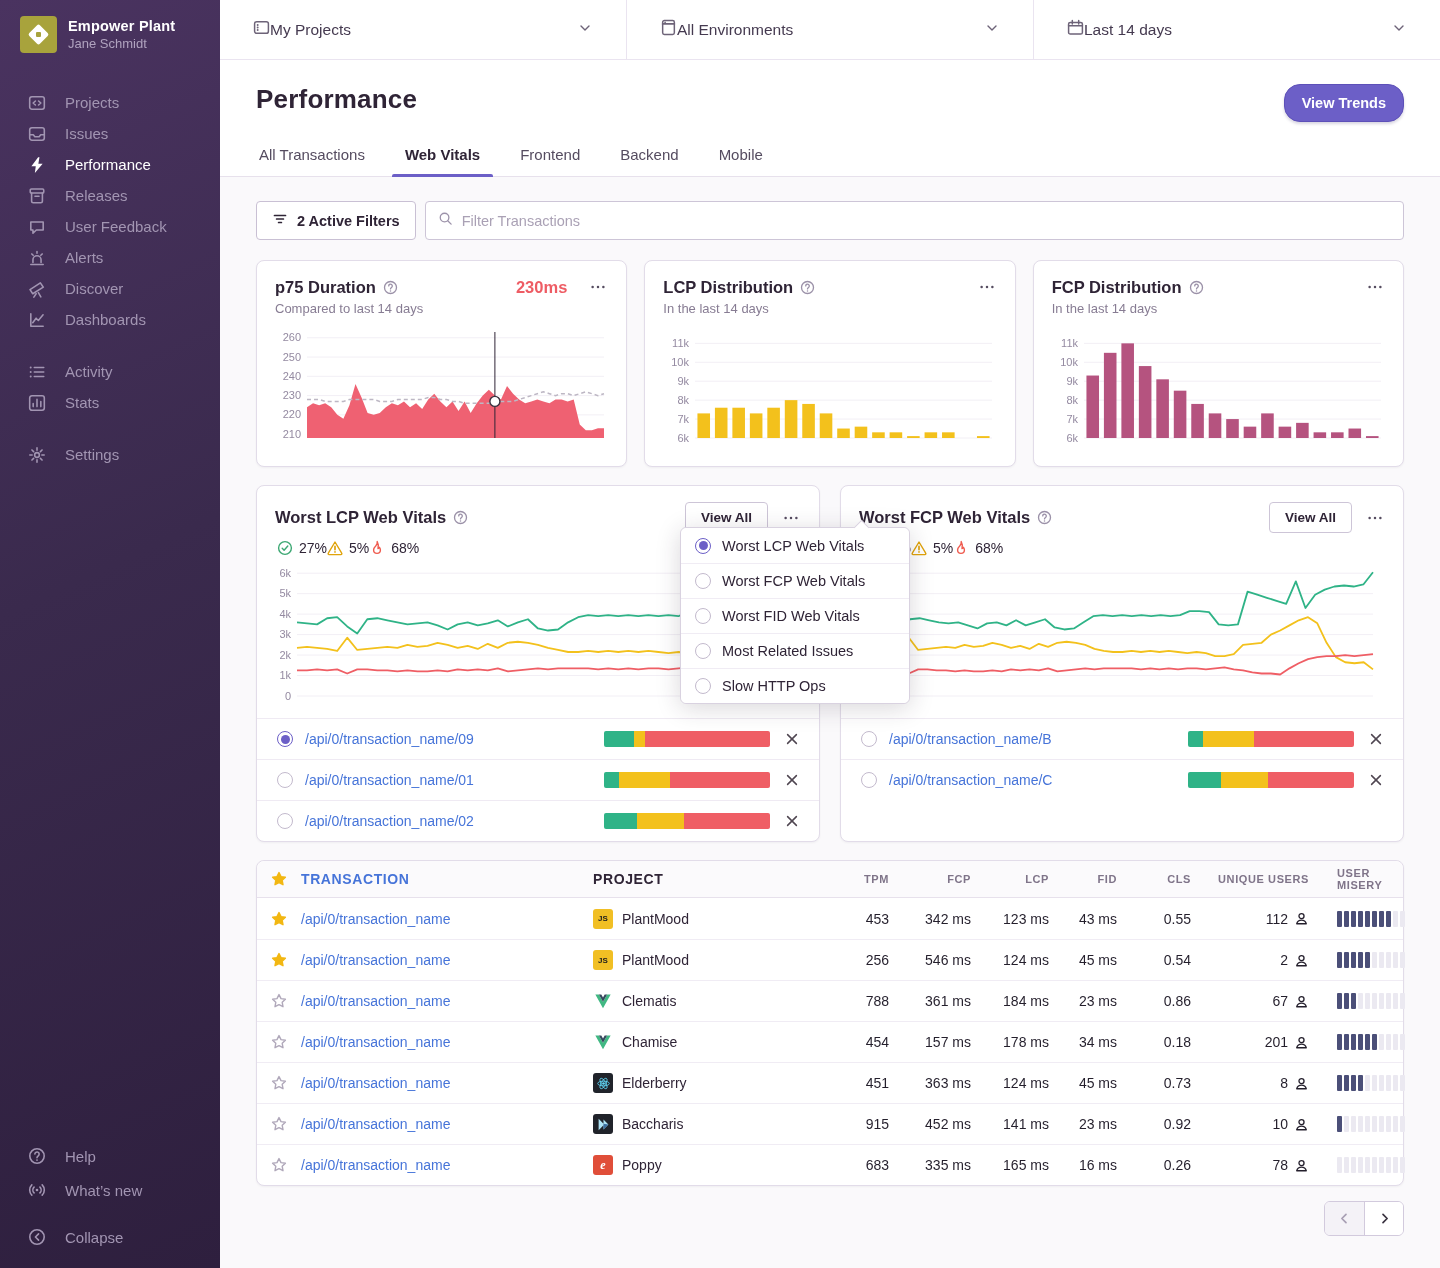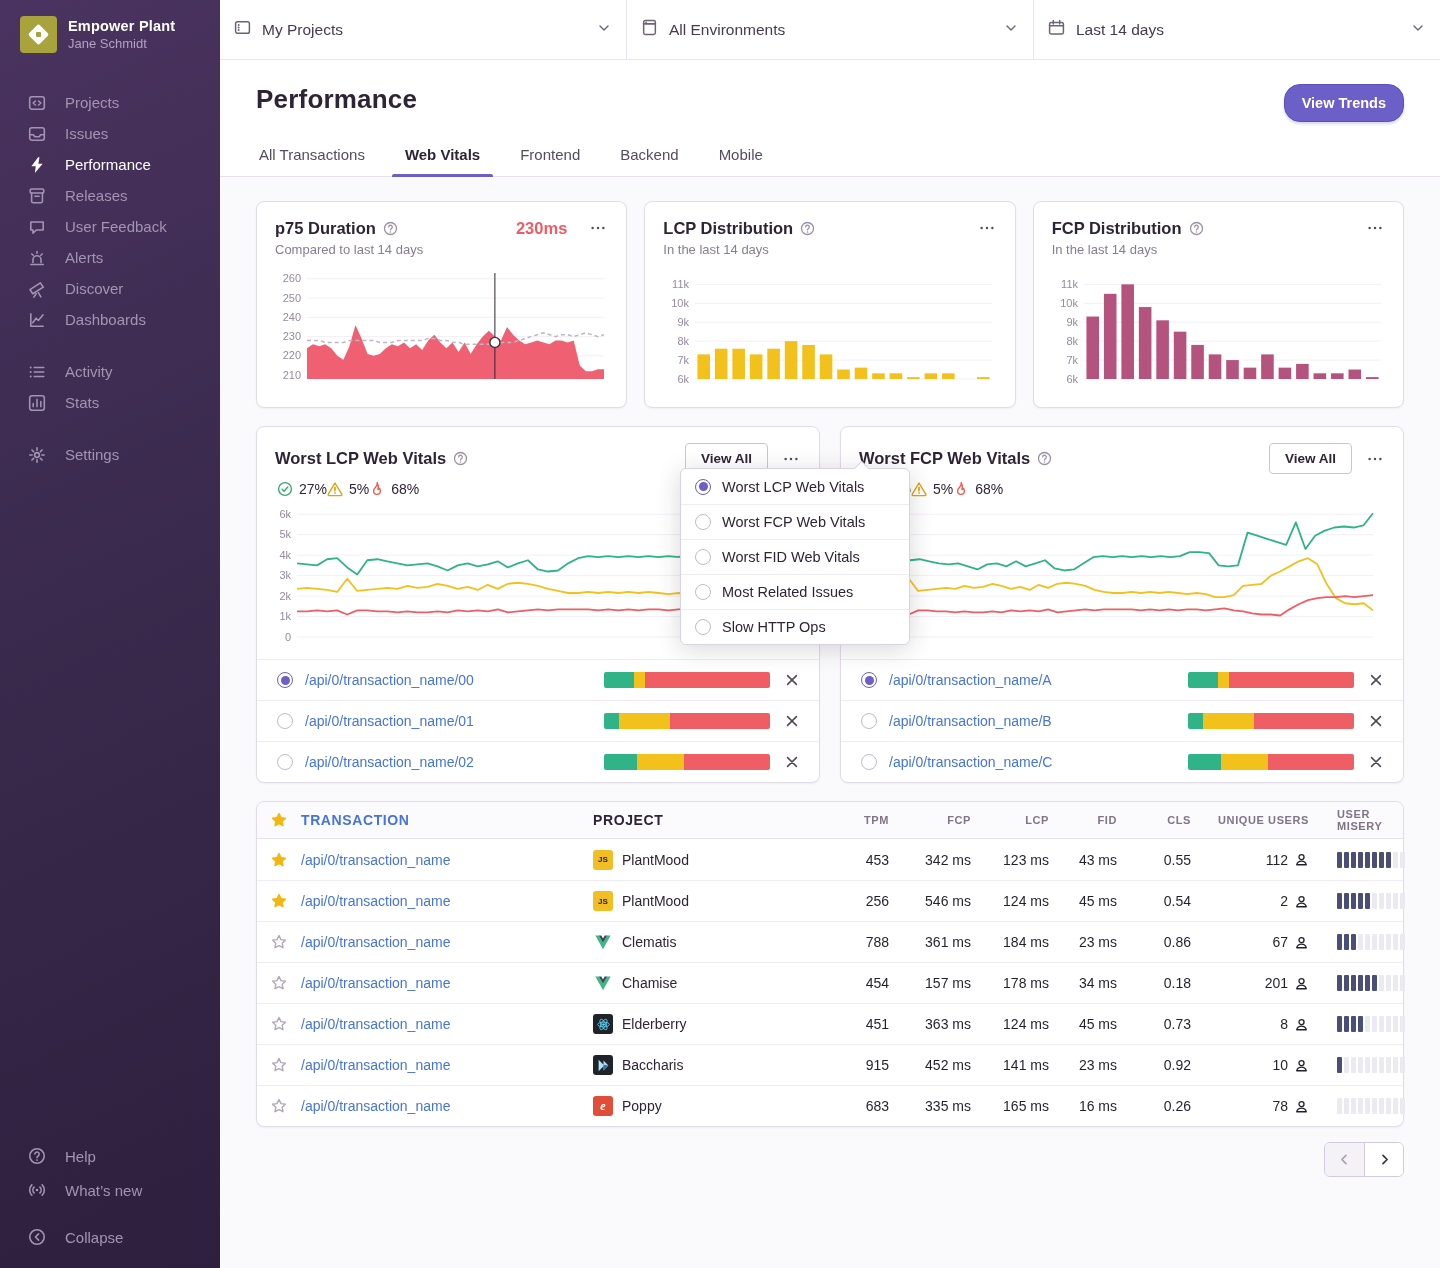--- a/index.html
+++ b/index.html
@@ -21,21 +21,21 @@
   .nav-item svg { flex-shrink:0; }
   .nav-item.active { color:#fff; font-weight:500; }
   .nav-gap { height:21px; }
   .sidebar-footer { position:absolute; left:0; right:0; bottom:14px; }
   .sidebar-footer .nav-item { height:34px; }
   .sidebar-footer .spacer { height:13px; }
 
   
   .main { flex:1; display:flex; flex-direction:column; min-width:0; }
   .topbar { height:60px; background:#fff; border-bottom:1px solid #eae4f0; display:flex; flex-shrink:0; }
-  .tb-sec { flex:1; display:flex; align-items:center; gap:11px; padding:0 14px; border-right:1px solid #eae4f0; cursor:pointer; color:#453a50; }
+  .tb-sec { flex:1; display:flex; align-items:center; padding:0 33px; border-right:1px solid #eae4f0; cursor:pointer; color:#453a50; }
   .tb-sec:last-child { border-right:none; }
   .tb-label { font-size:15.5px; flex:1; }
   .tb-sec svg { color:#6d6378; }
 
   .header-band { background:#fff; padding:24px 36px 0 36px; border-bottom:1px solid #e7e1ec; }
   .header-row { display:flex; align-items:flex-start; justify-content:space-between; }
   .page-title { font-size:26px; font-weight:600; color:#2f2436; letter-spacing:.2px; }
   .btn-primary { background:#6C5FC7; color:#fff; border:1px solid #5d50b8; border-radius:16px;
     font-size:14.5px; font-weight:600; padding:10px 17px; cursor:pointer; font-family:inherit;
     box-shadow:0 2px 3px rgba(60,48,104,.2); }
@@ -323,20 +323,35 @@
           <div class="tab">All Transactions</div>
           <div class="tab active">Web Vitals</div>
           <div class="tab">Frontend</div>
           <div class="tab">Backend</div>
           <div class="tab">Mobile</div>
         </div>
     </div>
 
     <div class="content">
 
+      <div class="filter-row">
+        <button class="btn-filters">
+          <span id="filter-ic"><svg width="16" height="16" viewBox="0 0 16 16" fill="none" stroke="currentColor" stroke-width="1.4" stroke-linecap="round" stroke-linejoin="round">
+                <path d="M2.5 4.5h11M4.6 8h6.8M6.6 11.5h2.8" stroke-width="1.7"></path>
+              </svg></span>
+          <span>2 Active Filters</span>
+        </button>
+        <div class="search-box">
+          <span id="search-ic"><svg width="15" height="15" viewBox="0 0 16 16" fill="none" stroke="currentColor" stroke-width="1.4" stroke-linecap="round" stroke-linejoin="round">
+                <circle cx="7" cy="7" r="4.6"></circle>
+                <path d="M10.6 10.6L14 14"></path>
+              </svg></span>
+          <input type="text" placeholder="Filter Transactions" style="">
+        </div>
+      </div>
 
       <div class="cards-row">
         <div class="card card-sm">
           <div class="card-head">
             <span class="card-title">p75 Duration</span>
             <span class="help-ic" style="color: rgb(155, 145, 168); display: flex;">
                 <svg width="15" height="15" viewBox="0 0 16 16" fill="none" stroke="currentColor" stroke-width="1.4" stroke-linecap="round" stroke-linejoin="round">
                   <circle cx="8" cy="8" r="6.4"></circle>
                   <path d="M6.1 6.3a1.9 1.9 0 113.2 1.4c-.7.6-1.3 1-1.3 1.8"></path>
                   <circle cx="8" cy="11.6" r="0.8" fill="currentColor" stroke="none"></circle>
@@ -547,21 +562,21 @@
                 <text x="22" y="121.03488372093022" text-anchor="end" font-size="11" fill="#948aa1">1k</text>
                 <line x1="28" y1="138" x2="520" y2="138" stroke="#f2eff5" stroke-width="1"></line>
                 <text x="22" y="141.5" text-anchor="end" font-size="11" fill="#948aa1">0</text>
                 <polyline points="28,64.32558139534885 38.04081632653061,65.34883720930233 48.08163265306122,66.37209302325581 58.12244897959184,60.232558139534895 68.16326530612244,59.209302325581405 78.20408163265307,68.41860465116281 88.24489795918367,75.58139534883722 98.28571428571428,61.25581395348837 108.3265306122449,60.232558139534895 118.36734693877551,62.27906976744186 128.40816326530614,64.32558139534885 138.44897959183675,66.37209302325581 148.48979591836735,65.34883720930233 158.53061224489798,64.32558139534885 168.57142857142856,67.3953488372093 178.6122448979592,71.48837209302326 188.6530612244898,66.37209302325581 198.6938775510204,64.32558139534885 208.73469387755102,67.3953488372093 218.77551020408163,65.34883720930233 228.81632653061226,62.27906976744186 238.85714285714283,68.41860465116281 248.89795918367346,64.32558139534885 258.9387755102041,61.25581395348837 268.9795918367347,70.46511627906978 279.0204081632653,72.51162790697674 289.06122448979596,71.48837209302326 299.1020408163265,64.32558139534885 309.1428571428571,59.209302325581405 319.18367346938777,57.162790697674424 329.2244897959184,58.186046511627914 339.265306122449,57.162790697674424 349.3061224489796,58.186046511627914 359.3469387755102,57.162790697674424 369.3877551020408,58.186046511627914 379.42857142857144,57.162790697674424 389.46938775510205,58.186046511627914 399.51020408163265,57.162790697674424 409.55102040816325,58.186046511627914 419.59183673469386,53.06976744186046 429.6326530612245,53.06976744186046 439.6734693877551,54.09302325581397 449.71428571428567,66.37209302325581 459.7551020408163,67.3953488372093 469.7959183673469,66.37209302325581 479.8367346938776,31.581395348837212 489.8775510204082,34.65116279069768 499.91836734693874,37.72093023255814 509.9591836734694,40.79069767441861 520,42.837209302325576 " fill="none" stroke="#2fb387" stroke-width="1.8" stroke-linejoin="round"></polyline>
                 <polyline points="28,89.90697674418605 38.04081632653061,88.88372093023256 48.08163265306122,89.90697674418605 58.12244897959184,90.93023255813954 68.16326530612244,92.97674418604652 78.20408163265307,79.67441860465117 88.24489795918367,91.95348837209303 98.28571428571428,90.93023255813954 108.3265306122449,89.90697674418605 118.36734693877551,88.88372093023256 128.40816326530614,89.90697674418605 138.44897959183675,86.83720930232558 148.48979591836735,88.88372093023256 158.53061224489798,87.86046511627907 168.57142857142856,84.7906976744186 178.6122448979592,86.83720930232558 188.6530612244898,89.90697674418605 198.6938775510204,87.86046511627907 208.73469387755102,90.93023255813954 218.77551020408163,85.81395348837209 228.81632653061226,89.90697674418605 238.85714285714283,84.7906976744186 248.89795918367346,83.76744186046513 258.9387755102041,84.7906976744186 268.9795918367347,86.83720930232558 279.0204081632653,89.90697674418605 289.06122448979596,91.95348837209303 299.1020408163265,94.00000000000001 309.1428571428571,94.00000000000001 319.18367346938777,92.97674418604652 329.2244897959184,94.00000000000001 339.265306122449,92.97674418604652 349.3061224489796,94.00000000000001 359.3469387755102,92.97674418604652 369.3877551020408,94.00000000000001 379.42857142857144,92.97674418604652 389.46938775510205,94.00000000000001 399.51020408163265,95.02325581395348 409.55102040816325,94.00000000000001 419.59183673469386,95.02325581395348 429.6326530612245,98.09302325581396 439.6734693877551,98.09302325581396 449.71428571428567,97.06976744186046 459.7551020408163,87.86046511627907 469.7959183673469,86.83720930232558 479.8367346938776,85.81395348837209 489.8775510204082,78.65116279069768 499.91836734693874,76.6046511627907 509.9591836734694,71.48837209302326 520,67.3953488372093 " fill="none" stroke="#f3c11c" stroke-width="1.8" stroke-linejoin="round"></polyline>
                 <polyline points="28,112.4186046511628 38.04081632653061,112.4186046511628 48.08163265306122,111.3953488372093 58.12244897959184,112.4186046511628 68.16326530612244,111.3953488372093 78.20408163265307,115.48837209302326 88.24489795918367,111.3953488372093 98.28571428571428,111.3953488372093 108.3265306122449,112.4186046511628 118.36734693877551,112.4186046511628 128.40816326530614,113.44186046511628 138.44897959183675,112.4186046511628 148.48979591836735,113.44186046511628 158.53061224489798,113.44186046511628 168.57142857142856,112.4186046511628 178.6122448979592,113.44186046511628 188.6530612244898,111.3953488372093 198.6938775510204,112.4186046511628 208.73469387755102,111.3953488372093 218.77551020408163,112.4186046511628 228.81632653061226,110.37209302325581 238.85714285714283,113.44186046511628 248.89795918367346,112.4186046511628 258.9387755102041,111.3953488372093 268.9795918367347,110.37209302325581 279.0204081632653,111.3953488372093 289.06122448979596,110.37209302325581 299.1020408163265,110.37209302325581 309.1428571428571,110.37209302325581 319.18367346938777,110.37209302325581 329.2244897959184,111.3953488372093 339.265306122449,110.37209302325581 349.3061224489796,111.3953488372093 359.3469387755102,110.37209302325581 369.3877551020408,111.3953488372093 379.42857142857144,110.37209302325581 389.46938775510205,110.37209302325581 399.51020408163265,111.3953488372093 409.55102040816325,110.37209302325581 419.59183673469386,109.34883720930233 429.6326530612245,111.3953488372093 439.6734693877551,112.4186046511628 449.71428571428567,113.44186046511628 459.7551020408163,115.48837209302326 469.7959183673469,116.51162790697674 479.8367346938776,117.53488372093022 489.8775510204082,117.94418604651162 499.91836734693874,118.55813953488372 509.9591836734694,119.17209302325583 520,119.5813953488372 " fill="none" stroke="#ef5e65" stroke-width="1.8" stroke-linejoin="round"></polyline>
               </svg></div>
           <div class="vrows" id="vrows-left">
               <div class="vrow">
                 <span class="radio sel"></span>
-                <span class="vrow-link">/api/0/transaction_name/00</span>
+                <span class="vrow-link">/api/0/transaction_name/09</span>
                 <span class="vbar">
                   <span class="seg-g" style="width:18%"></span>
                   <span class="seg-y" style="width:7%"></span>
                   <span class="seg-r" style="width:75%"></span>
                 </span>
                 <button class="x-btn">
                   <svg width="16" height="16" viewBox="0 0 16 16" fill="none" stroke="currentColor" stroke-width="1.4" stroke-linecap="round" stroke-linejoin="round">
                     <path d="M3.6 3.6l8.8 8.8M12.4 3.6l-8.8 8.8" stroke-width="1.5"></path>
                   </svg>
                 </button>
@@ -660,34 +675,20 @@
                 <line x1="28" y1="117.53488372093022" x2="520" y2="117.53488372093022" stroke="#f2eff5" stroke-width="1"></line>
                 <text x="22" y="121.03488372093022" text-anchor="end" font-size="11" fill="#948aa1">1k</text>
                 <line x1="28" y1="138" x2="520" y2="138" stroke="#f2eff5" stroke-width="1"></line>
                 <text x="22" y="141.5" text-anchor="end" font-size="11" fill="#948aa1">0</text>
                 <polyline points="28,64.32558139534885 37.64705882352941,66.37209302325581 47.294117647058826,74.55813953488372 56.94117647058823,61.25581395348837 66.58823529411765,60.232558139534895 76.23529411764706,62.27906976744186 85.88235294117646,64.32558139534885 95.52941176470588,65.34883720930233 105.17647058823529,64.32558139534885 114.82352941176471,67.3953488372093 124.47058823529412,70.46511627906978 134.11764705882354,65.34883720930233 143.76470588235293,64.32558139534885 153.41176470588235,67.3953488372093 163.05882352941177,62.27906976744186 172.7058823529412,67.3953488372093 182.35294117647058,64.32558139534885 192,61.25581395348837 201.64705882352942,69.44186046511628 211.29411764705884,71.48837209302326 220.94117647058823,70.46511627906978 230.58823529411762,64.32558139534885 240.23529411764707,58.186046511627914 249.88235294117646,57.162790697674424 259.52941176470586,58.186046511627914 269.17647058823525,57.162790697674424 278.8235294117647,58.186046511627914 288.47058823529414,57.162790697674424 298.11764705882354,58.186046511627914 307.7647058823529,57.162790697674424 317.4117647058824,58.186046511627914 327.05882352941177,57.162790697674424 336.70588235294116,53.06976744186046 346.3529411764706,53.06976744186046 356,54.09302325581397 365.6470588235294,66.37209302325581 375.29411764705884,67.3953488372093 384.94117647058823,66.37209302325581 394.5882352941177,33.62790697674419 404.235294117647,36.69767441860465 413.88235294117646,39.76744186046512 423.5294117647059,42.837209302325576 433.17647058823525,45.906976744186046 442.8235294117647,23.39534883720932 452.47058823529414,50.00000000000001 462.11764705882354,36.69767441860465 471.7647058823529,31.581395348837212 481.4117647058823,28.511627906976756 491.05882352941177,27.48837209302325 500.7058823529412,28.511627906976756 510.35294117647055,26.46511627906976 520,14.186046511627907 " fill="none" stroke="#2fb387" stroke-width="1.8" stroke-linejoin="round"></polyline>
                 <polyline points="28,89.90697674418605 37.283018867924525,88.88372093023256 46.56603773584905,90.93023255813954 55.84905660377359,79.67441860465117 65.1320754716981,91.95348837209303 74.41509433962264,90.93023255813954 83.69811320754718,89.90697674418605 92.98113207547169,88.88372093023256 102.26415094339622,89.90697674418605 111.54716981132076,86.83720930232558 120.8301886792453,88.88372093023256 130.11320754716982,87.86046511627907 139.39622641509436,84.7906976744186 148.67924528301887,86.83720930232558 157.96226415094338,89.90697674418605 167.24528301886792,87.86046511627907 176.52830188679243,90.93023255813954 185.81132075471697,85.81395348837209 195.0943396226415,88.88372093023256 204.37735849056602,84.7906976744186 213.6603773584906,83.76744186046513 222.9433962264151,84.7906976744186 232.22641509433964,86.83720930232558 241.50943396226415,90.93023255813954 250.7924528301887,92.97674418604652 260.07547169811323,94.00000000000001 269.35849056603774,94.00000000000001 278.64150943396226,92.97674418604652 287.92452830188677,94.00000000000001 297.20754716981133,92.97674418604652 306.49056603773585,94.00000000000001 315.77358490566036,92.97674418604652 325.05660377358487,94.00000000000001 334.33962264150944,95.02325581395348 343.62264150943395,94.00000000000001 352.90566037735846,95.02325581395348 362.188679245283,98.09302325581396 371.47169811320754,98.09302325581396 380.75471698113205,96.046511627907 390.03773584905656,86.83720930232558 399.3207547169812,85.81395348837209 408.6037735849057,84.7906976744186 417.8867924528302,76.6046511627907 427.1698113207547,72.51162790697674 436.4528301886793,67.3953488372093 445.7358490566038,62.27906976744186 455.0188679245283,59.209302325581405 464.3018867924528,65.34883720930233 473.5849056603774,84.7906976744186 482.8679245283019,99.11627906976744 492.1509433962264,104.23255813953489 501.4339622641509,105.25581395348837 510.7169811320755,104.23255813953489 520,111.3953488372093 " fill="none" stroke="#f3c11c" stroke-width="1.8" stroke-linejoin="round"></polyline>
                 <polyline points="28,112.4186046511628 37.283018867924525,112.4186046511628 46.56603773584905,111.3953488372093 55.84905660377359,115.48837209302326 65.1320754716981,111.3953488372093 74.41509433962264,111.3953488372093 83.69811320754718,112.4186046511628 92.98113207547169,112.4186046511628 102.26415094339622,113.44186046511628 111.54716981132076,112.4186046511628 120.8301886792453,113.44186046511628 130.11320754716982,113.44186046511628 139.39622641509436,112.4186046511628 148.67924528301887,113.44186046511628 157.96226415094338,111.3953488372093 167.24528301886792,112.4186046511628 176.52830188679243,111.3953488372093 185.81132075471697,112.4186046511628 195.0943396226415,110.37209302325581 204.37735849056602,113.44186046511628 213.6603773584906,112.4186046511628 222.9433962264151,111.3953488372093 232.22641509433964,110.37209302325581 241.50943396226415,111.3953488372093 250.7924528301887,110.37209302325581 260.07547169811323,110.37209302325581 269.35849056603774,110.37209302325581 278.64150943396226,110.37209302325581 287.92452830188677,111.3953488372093 297.20754716981133,110.37209302325581 306.49056603773585,111.3953488372093 315.77358490566036,110.37209302325581 325.05660377358487,111.3953488372093 334.33962264150944,110.37209302325581 343.62264150943395,110.37209302325581 352.90566037735846,111.3953488372093 362.188679245283,110.37209302325581 371.47169811320754,109.34883720930233 380.75471698113205,111.3953488372093 390.03773584905656,112.4186046511628 399.3207547169812,114.46511627906978 408.6037735849057,115.48837209302326 417.8867924528302,115.48837209302326 427.1698113207547,116.51162790697674 436.4528301886793,110.37209302325581 445.7358490566038,105.25581395348837 455.0188679245283,101.16279069767441 464.3018867924528,99.11627906976744 473.5849056603774,98.09302325581396 482.8679245283019,98.09302325581396 492.1509433962264,97.06976744186046 501.4339622641509,98.09302325581396 510.7169811320755,97.06976744186046 520,96.046511627907 " fill="none" stroke="#ef5e65" stroke-width="1.8" stroke-linejoin="round"></polyline>
               </svg></div>
           <div class="vrows" id="vrows-right">
               <div class="vrow">
-                <span class="radio sel"></span>
-                <span class="vrow-link">/api/0/transaction_name/A</span>
-                <span class="vbar">
-                  <span class="seg-g" style="width:18%"></span>
-                  <span class="seg-y" style="width:7%"></span>
-                  <span class="seg-r" style="width:75%"></span>
-                </span>
-                <button class="x-btn">
-                  <svg width="16" height="16" viewBox="0 0 16 16" fill="none" stroke="currentColor" stroke-width="1.4" stroke-linecap="round" stroke-linejoin="round">
-                    <path d="M3.6 3.6l8.8 8.8M12.4 3.6l-8.8 8.8" stroke-width="1.5"></path>
-                  </svg>
-                </button>
-              </div>
-              <div class="vrow">
                 <span class="radio"></span>
                 <span class="vrow-link">/api/0/transaction_name/B</span>
                 <span class="vbar">
                   <span class="seg-g" style="width:9%"></span>
                   <span class="seg-y" style="width:31%"></span>
                   <span class="seg-r" style="width:60%"></span>
                 </span>
                 <button class="x-btn">
                   <svg width="16" height="16" viewBox="0 0 16 16" fill="none" stroke="currentColor" stroke-width="1.4" stroke-linecap="round" stroke-linejoin="round">
                     <path d="M3.6 3.6l8.8 8.8M12.4 3.6l-8.8 8.8" stroke-width="1.5"></path>

